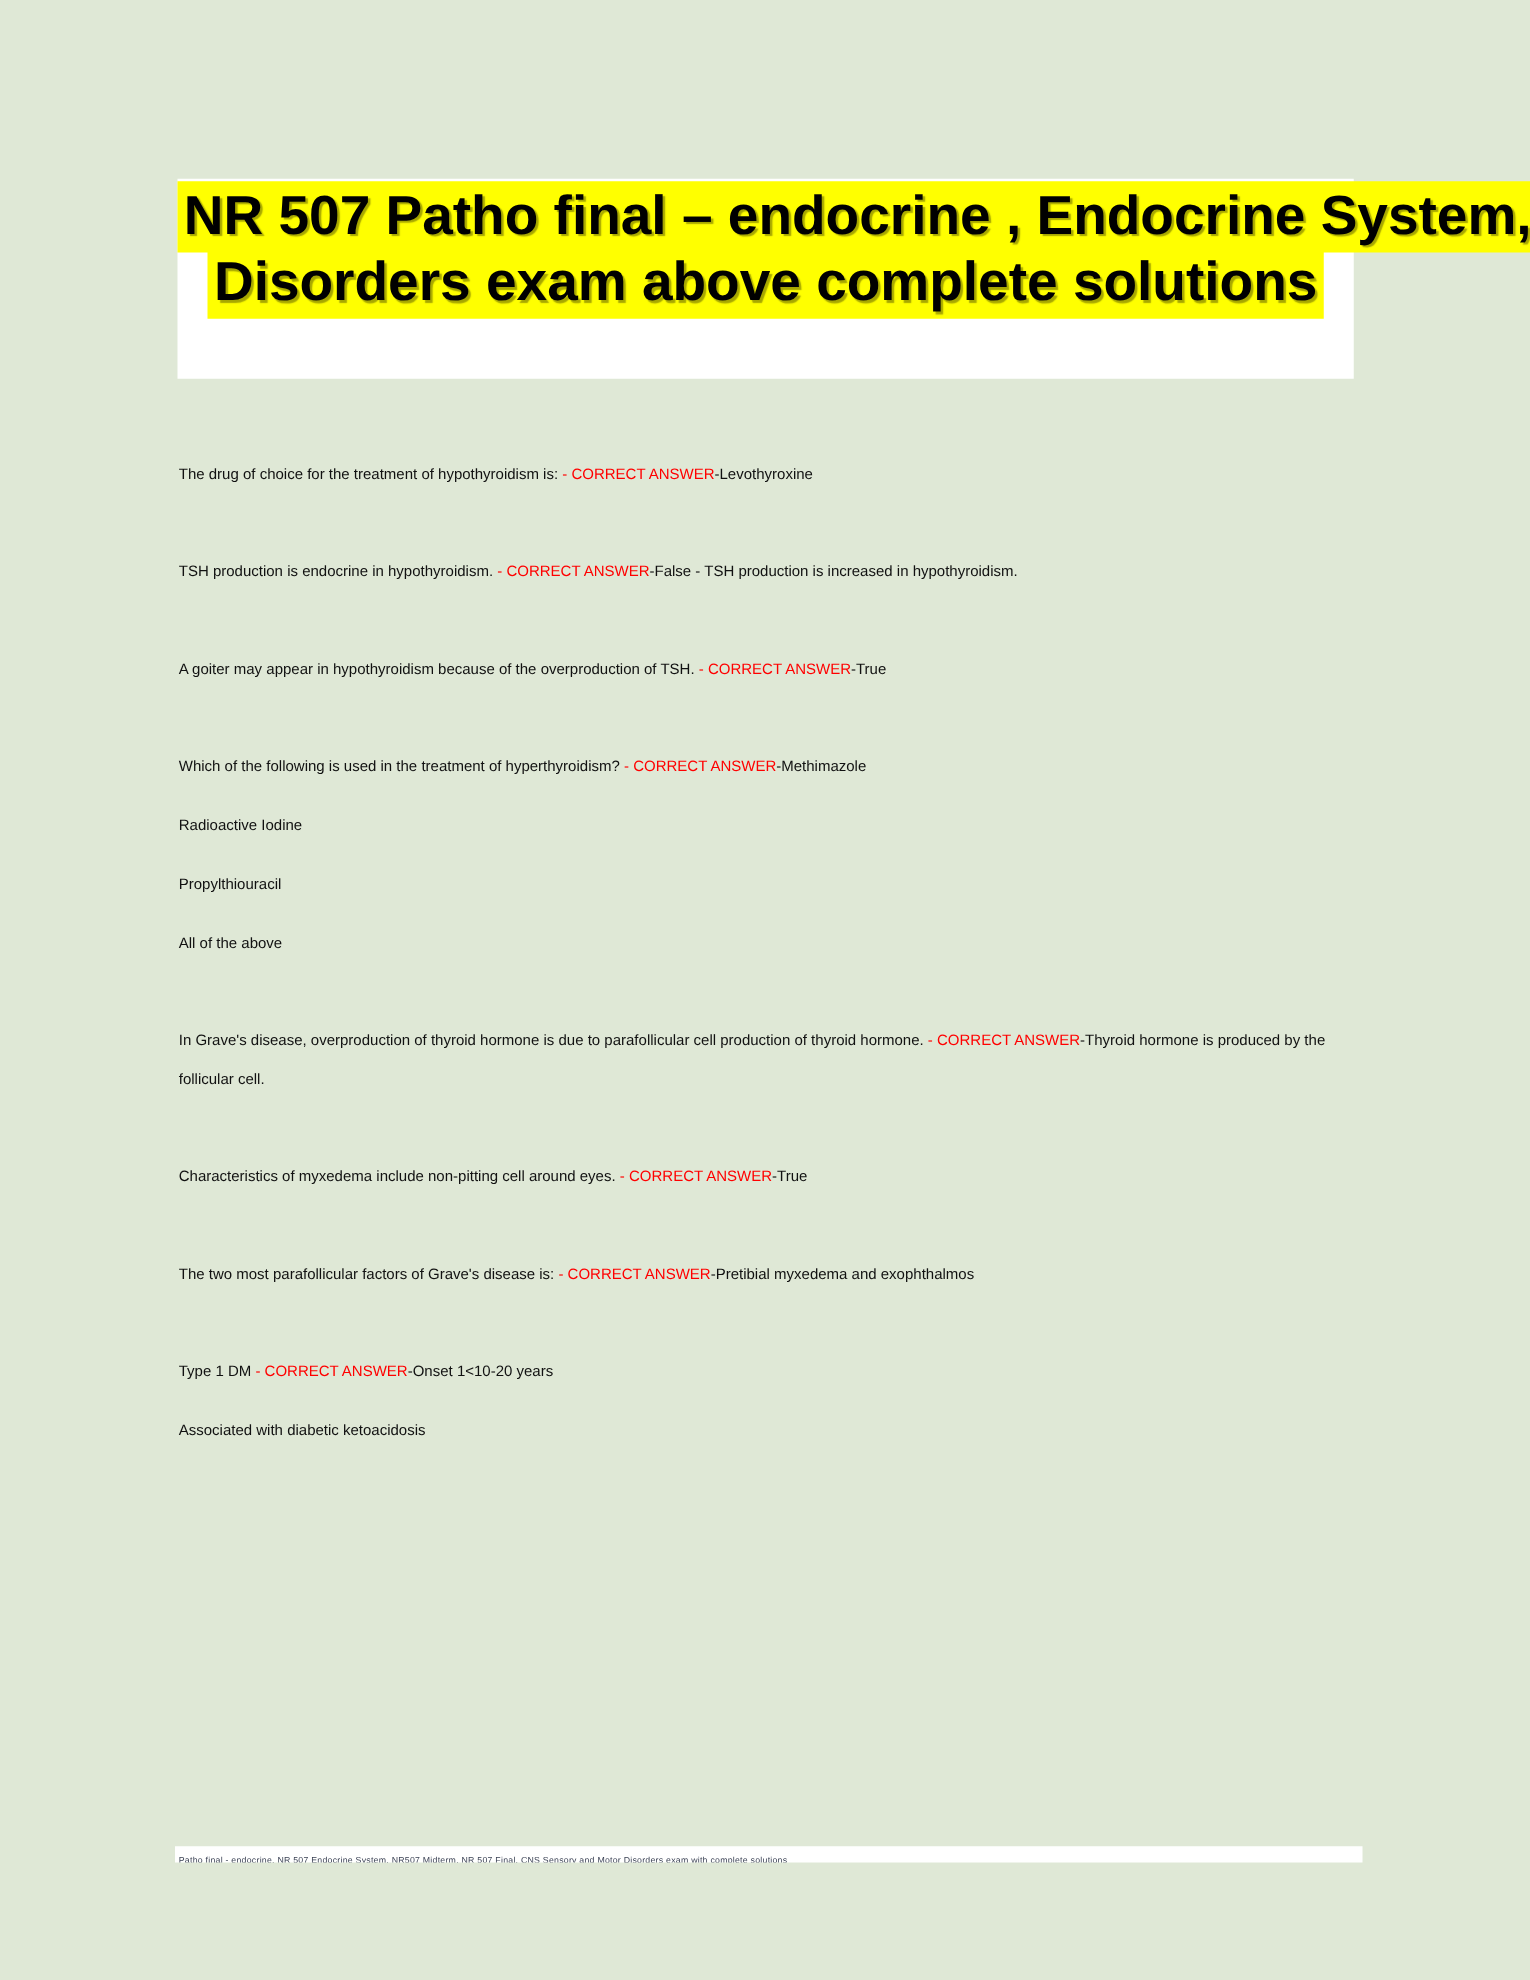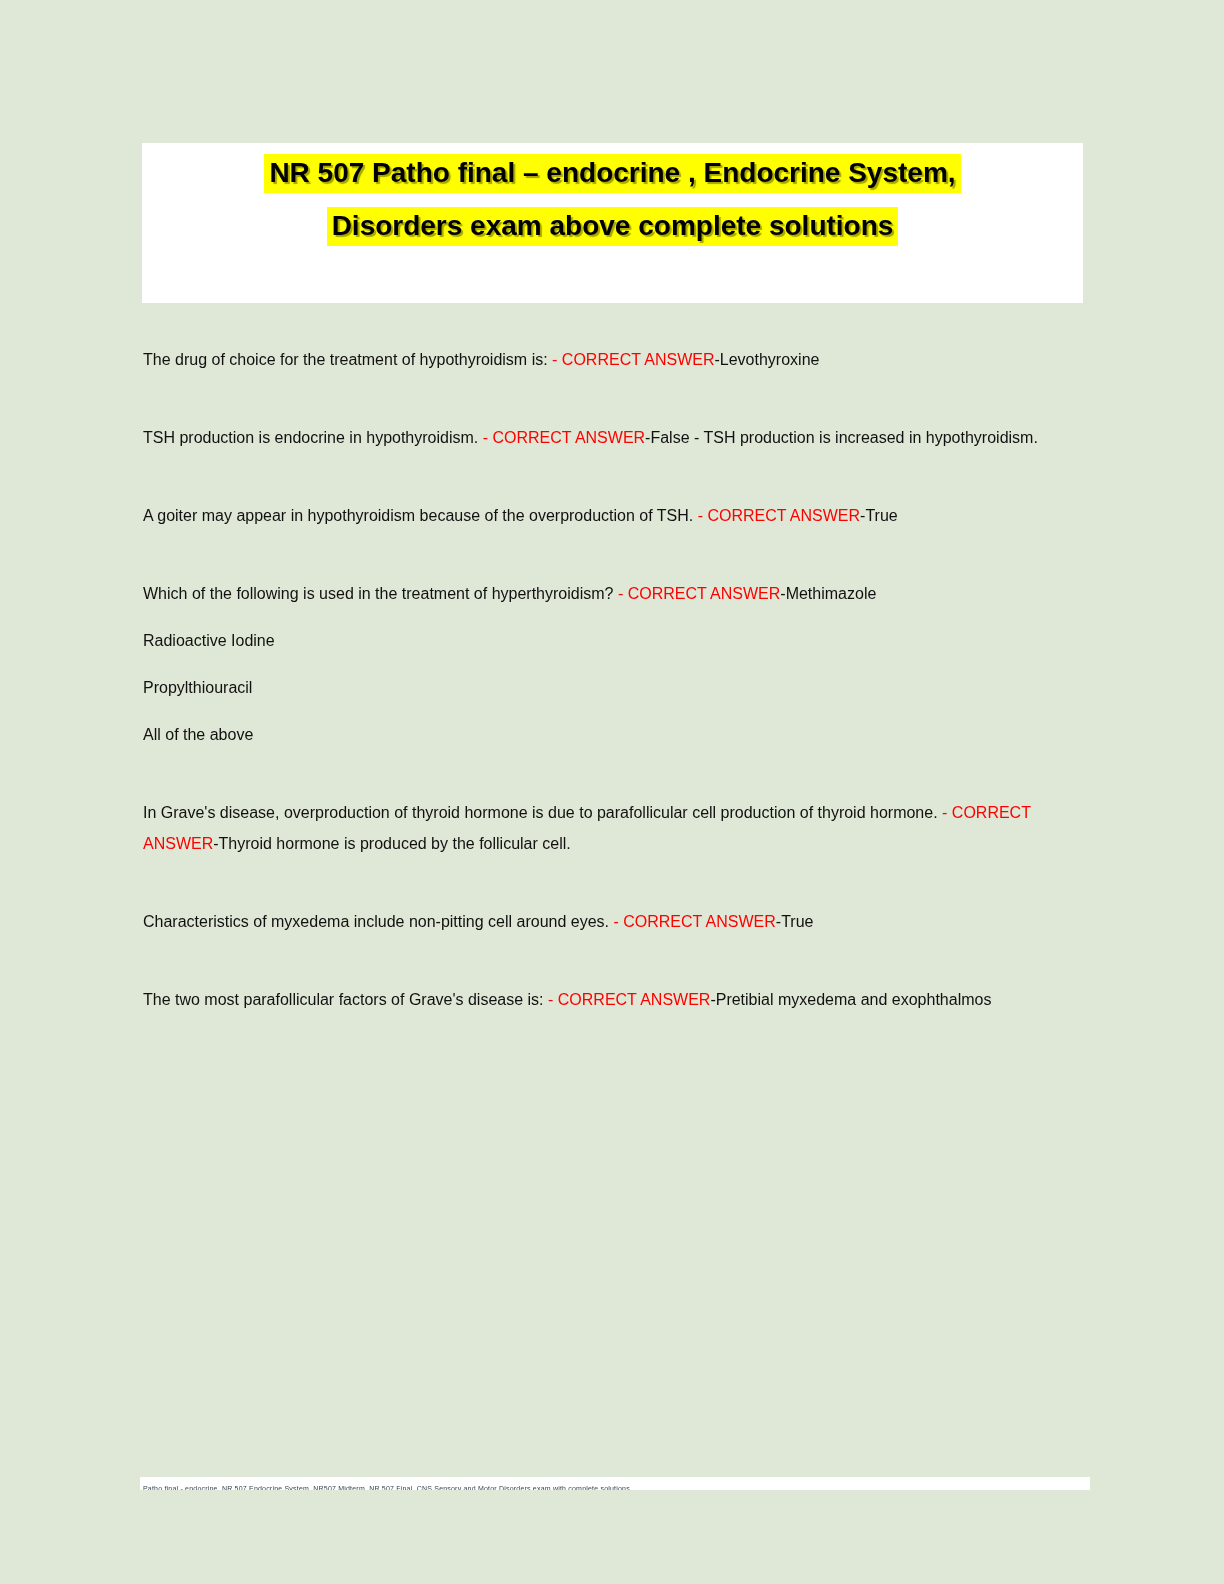--- a/index.html
+++ b/index.html
@@ -20,35 +20,35 @@
     position:absolute;
     left:142px;top:143px;
     width:941px;min-height:160px;
     background:#ffffff;
     text-align:center;
     padding-top:3px;
     box-sizing:border-box;
   }
   .title-line{
     line-height:53px;
-    font-size:28px;
+    font-size:44px;
     font-weight:bold;
     color:#000;
     white-space:nowrap;
   }
   .title-line .hl{
     background:var(--highlight);
     padding:3px 5px 5px 5px;
     text-shadow:2px 2px 1px rgba(0,0,0,0.35);
   }
   .doc-body{
     position:absolute;
-    left:143px;top:344px;
+    left:143px;top:364px;
     width:941px;
-    font-size:16px;
+    font-size:12px;
     line-height:31px;
     color:#111111;
   }
   .qa-block{margin:0 0 47px 0;}
   .qa-block p{margin:0 0 16px 0;}
   .red{color:var(--accent-red);}
   .footer-strip{
     position:absolute;
     left:140px;top:1477px;
     width:950px;height:13px;
@@ -94,19 +94,23 @@
       </div>
       <div class="qa-block">
         <p><span>In Grave's disease, overproduction of thyroid hormone is due to parafollicular cell production of thyroid hormone. </span><span class="red">- CORRECT ANSWER</span><span>-Thyroid hormone is produced by the follicular cell.</span></p>
       </div>
       <div class="qa-block">
         <p><span>Characteristics of myxedema include non-pitting cell around eyes. </span><span class="red">- CORRECT ANSWER</span><span>-True</span></p>
       </div>
       <div class="qa-block">
         <p><span>The two most parafollicular factors of Grave's disease is: </span><span class="red">- CORRECT ANSWER</span><span>-Pretibial myxedema and exophthalmos</span></p>
       </div>
+      <div class="qa-block">
+        <p><span>Type 1 DM </span><span class="red">- CORRECT ANSWER</span><span>-Onset 1&lt;10-20 years</span></p>
+        <p><span>Associated with diabetic ketoacidosis</span></p>
+      </div>
     </div>
 
   <div class="footer-strip">
     <span>Patho final - endocrine, NR 507 Endocrine System, NR507 Midterm, NR 507 Final, CNS Sensory and Motor Disorders exam with complete solutions</span>
   </div>
 
 </div>
 
 </body></html>

